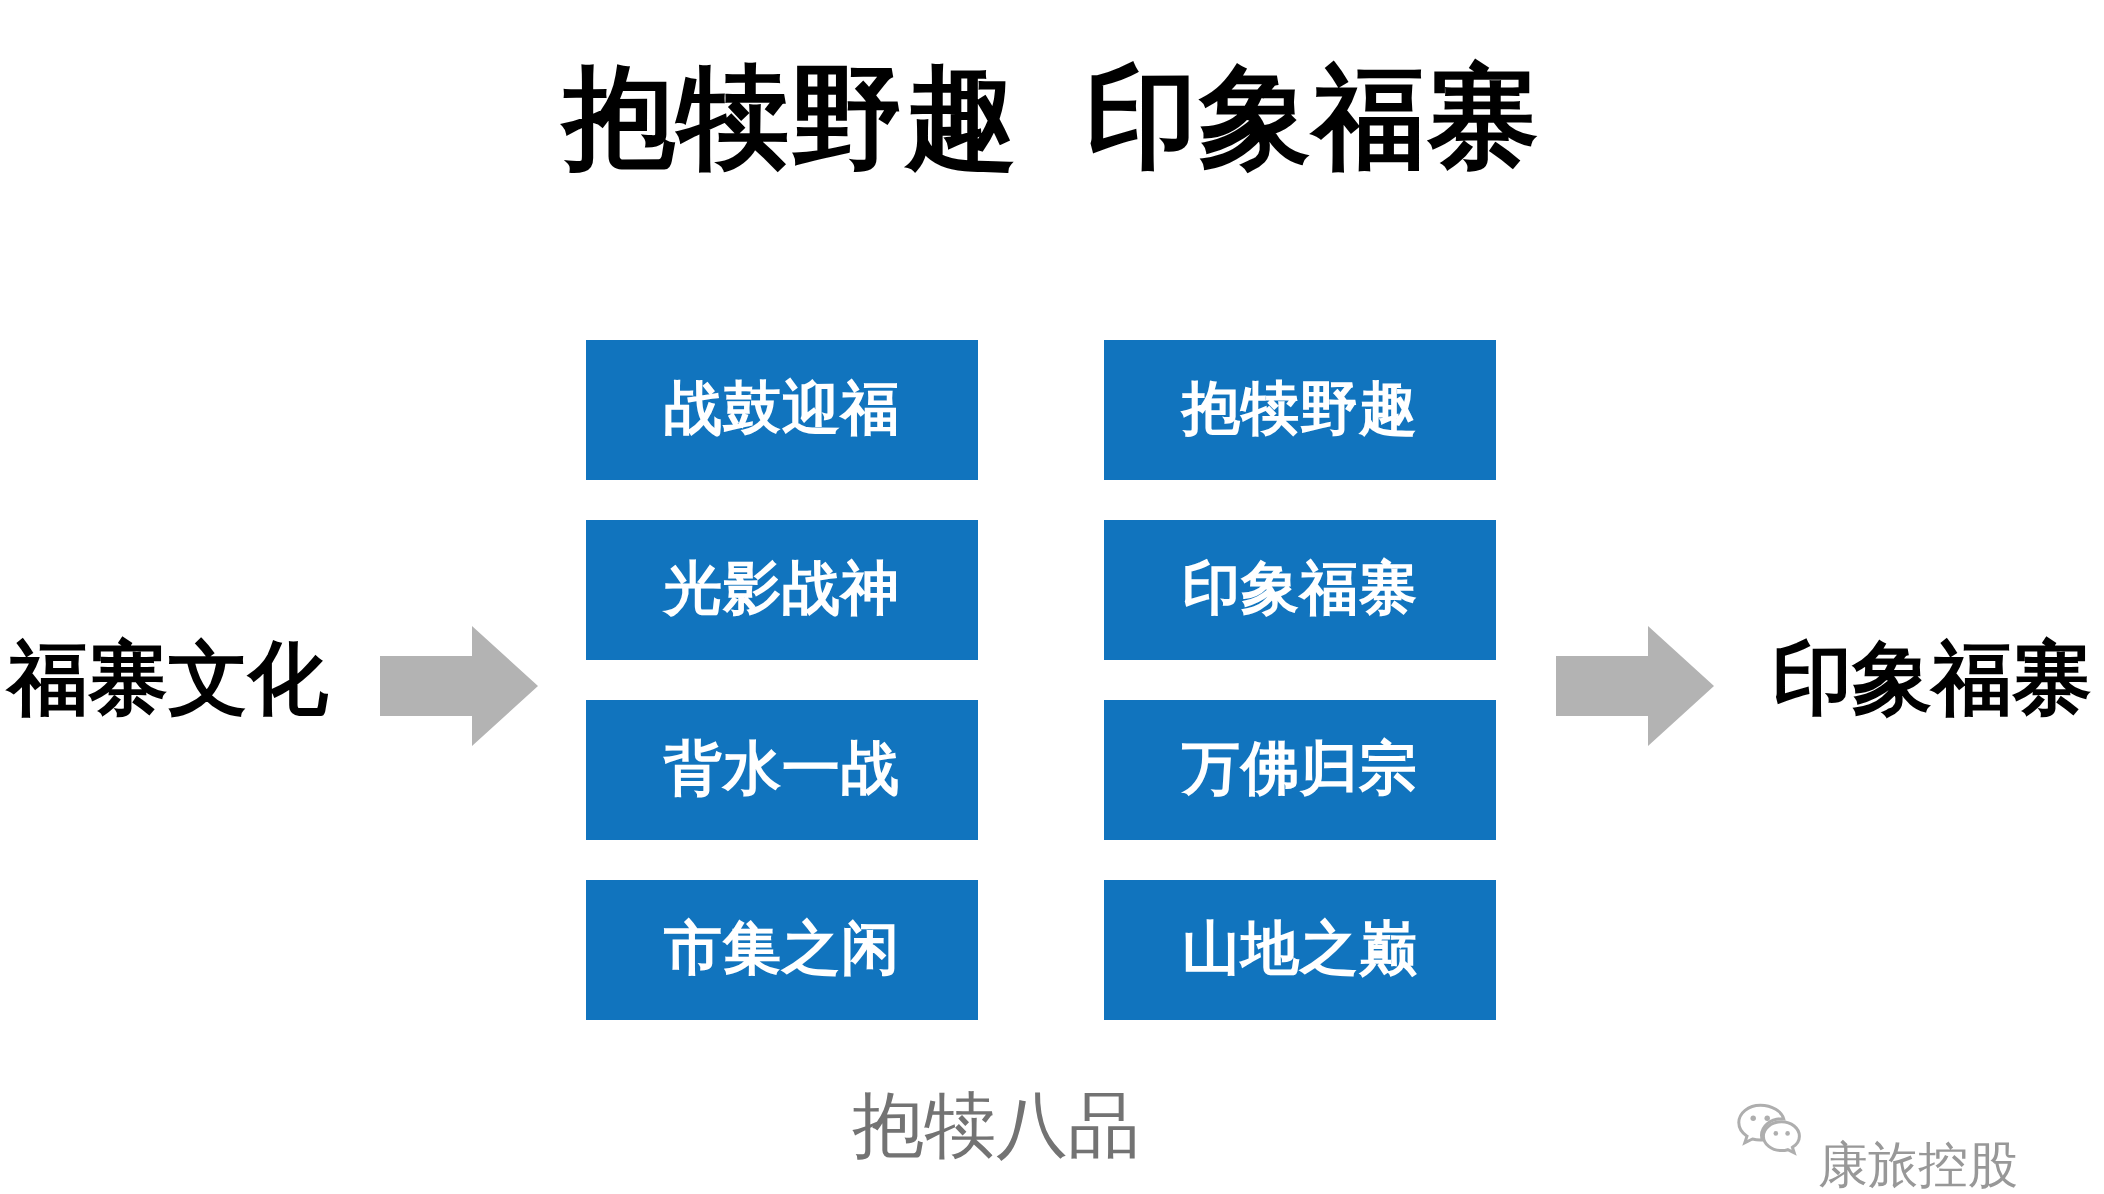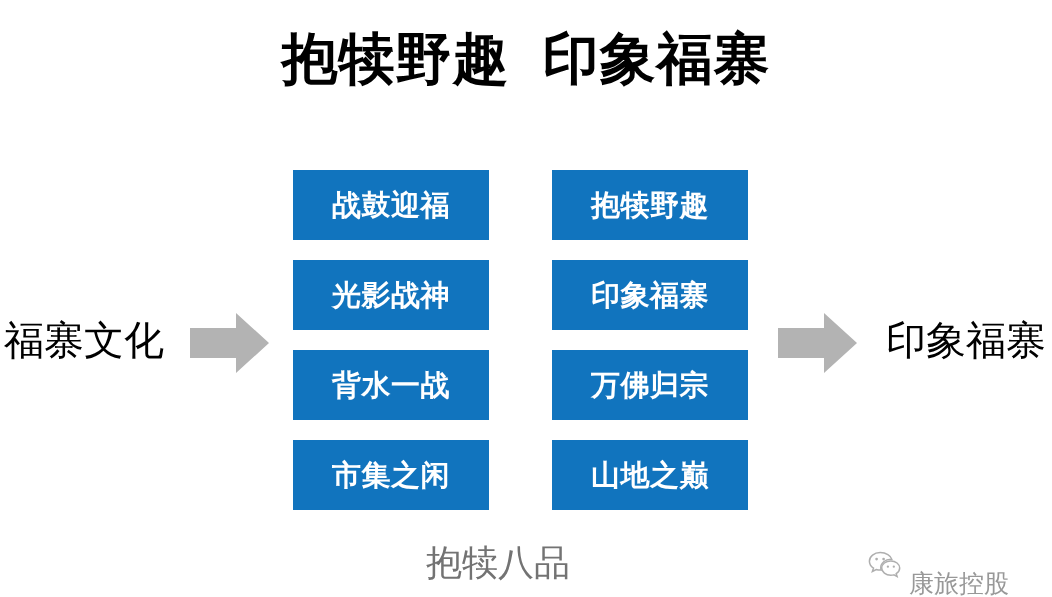--- a/index.html
+++ b/index.html
@@ -32,21 +32,21 @@
     color: #000000;
     letter-spacing: 1px;
     white-space: pre;
   }
 
   
   .side-label {
     position: absolute;
     font-size: 40px;
     line-height: 46px;
-    font-weight: normal;
+    font-weight: bold;
     color: #000000;
     white-space: nowrap;
   }
   #label-input {
     left: 4px;
     top: 317px;
   }
   #label-output {
     right: 6px;
     top: 317px;

